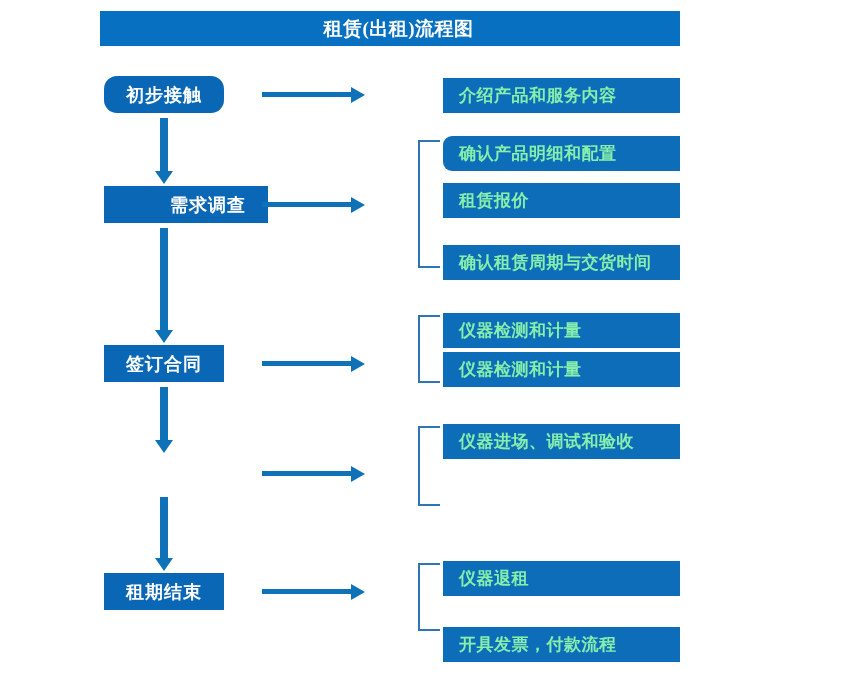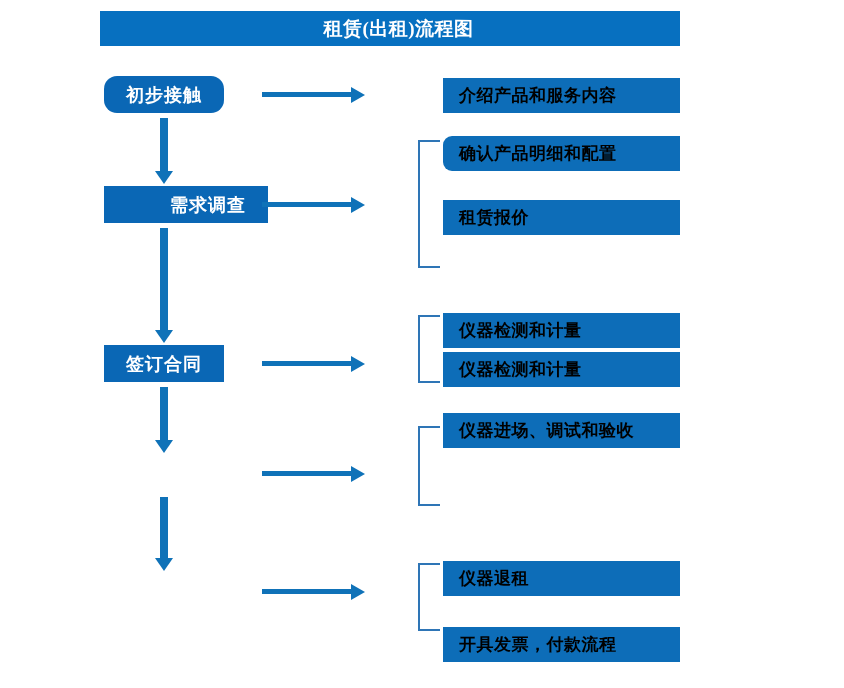--- a/index.html
+++ b/index.html
@@ -42,21 +42,21 @@
     align-items: center;
     justify-content: center;
     height: 37px;
     width: 120px;
     left: 104px;
     letter-spacing: 1px;
   }
   .detail-box {
     position: absolute;
     background: #0d6db8;
-    color: #000000;
+    color: #86efac;
     font-size: 17px;
     font-weight: bold;
     display: flex;
     align-items: center;
     height: 35px;
     left: 443px;
     width: 260px;
     padding-left: 16px;
     box-sizing: border-box;
     letter-spacing: 0.5px;
@@ -118,20 +118,21 @@
 
   <div class="title-bar">租赁(出租)流程图</div>
 
   <div class="stage-box" style="top:76px;border-radius:13px;">初步接触</div>
 
   <div class="stage-box" style="top:186px;padding-left:44px;">需求调查</div>
 
   <div class="stage-box" style="top:345px;">签订合同</div>
 
 
+  <div class="stage-box" style="top:573px;">租期结束</div>
 
   <div class="v-arrow" style="top:118px;  height:54px;"></div>
   <div class="v-arrow" style="top:228px;  height:103px;"></div>
   <div class="v-arrow" style="top:387px;  height:54px;"></div>
   <div class="v-arrow" style="top:497px;  height:62px;"></div>
 
   <div class="h-arrow" style="top:92px;"></div>
   <div class="h-arrow" style="top:202px;"></div>
   <div class="h-arrow" style="top:361px;"></div>
   <div class="h-arrow" style="top:471px;"></div>
@@ -139,27 +140,28 @@
 
   <div class="bracket" style="top:140px; height:128px;"></div>
   <div class="bracket" style="top:315px; height:68px;"></div>
   <div class="bracket" style="top:426px; height:80px;"></div>
   <div class="bracket" style="top:563px; height:68px;"></div>
 
   <div class="detail-box" style="top:78px;">介绍产品和服务内容</div>
 
   <div class="detail-box" style="top:136px;border-radius:9px;">确认产品明细和配置</div>
 
-  <div class="detail-box" style="top:200px;">租赁报价</div>
+  <div class="detail-box" style="top:183px;">租赁报价</div>
 
+  <div class="detail-box" style="top:245px;">确认租赁周期与交货时间</div>
 
   <div class="detail-box" style="top:313px;">仪器检测和计量</div>
 
   <div class="detail-box" style="top:352px;">仪器检测和计量</div>
 
-  <div class="detail-box" style="top:413px;">仪器进场、调试和验收</div>
+  <div class="detail-box" style="top:424px;">仪器进场、调试和验收</div>
 
 
   <div class="detail-box" style="top:561px;">仪器退租</div>
 
   <div class="detail-box" style="top:627px;">开具发票，付款流程</div>
 
 </div>
 
 </body></html>

